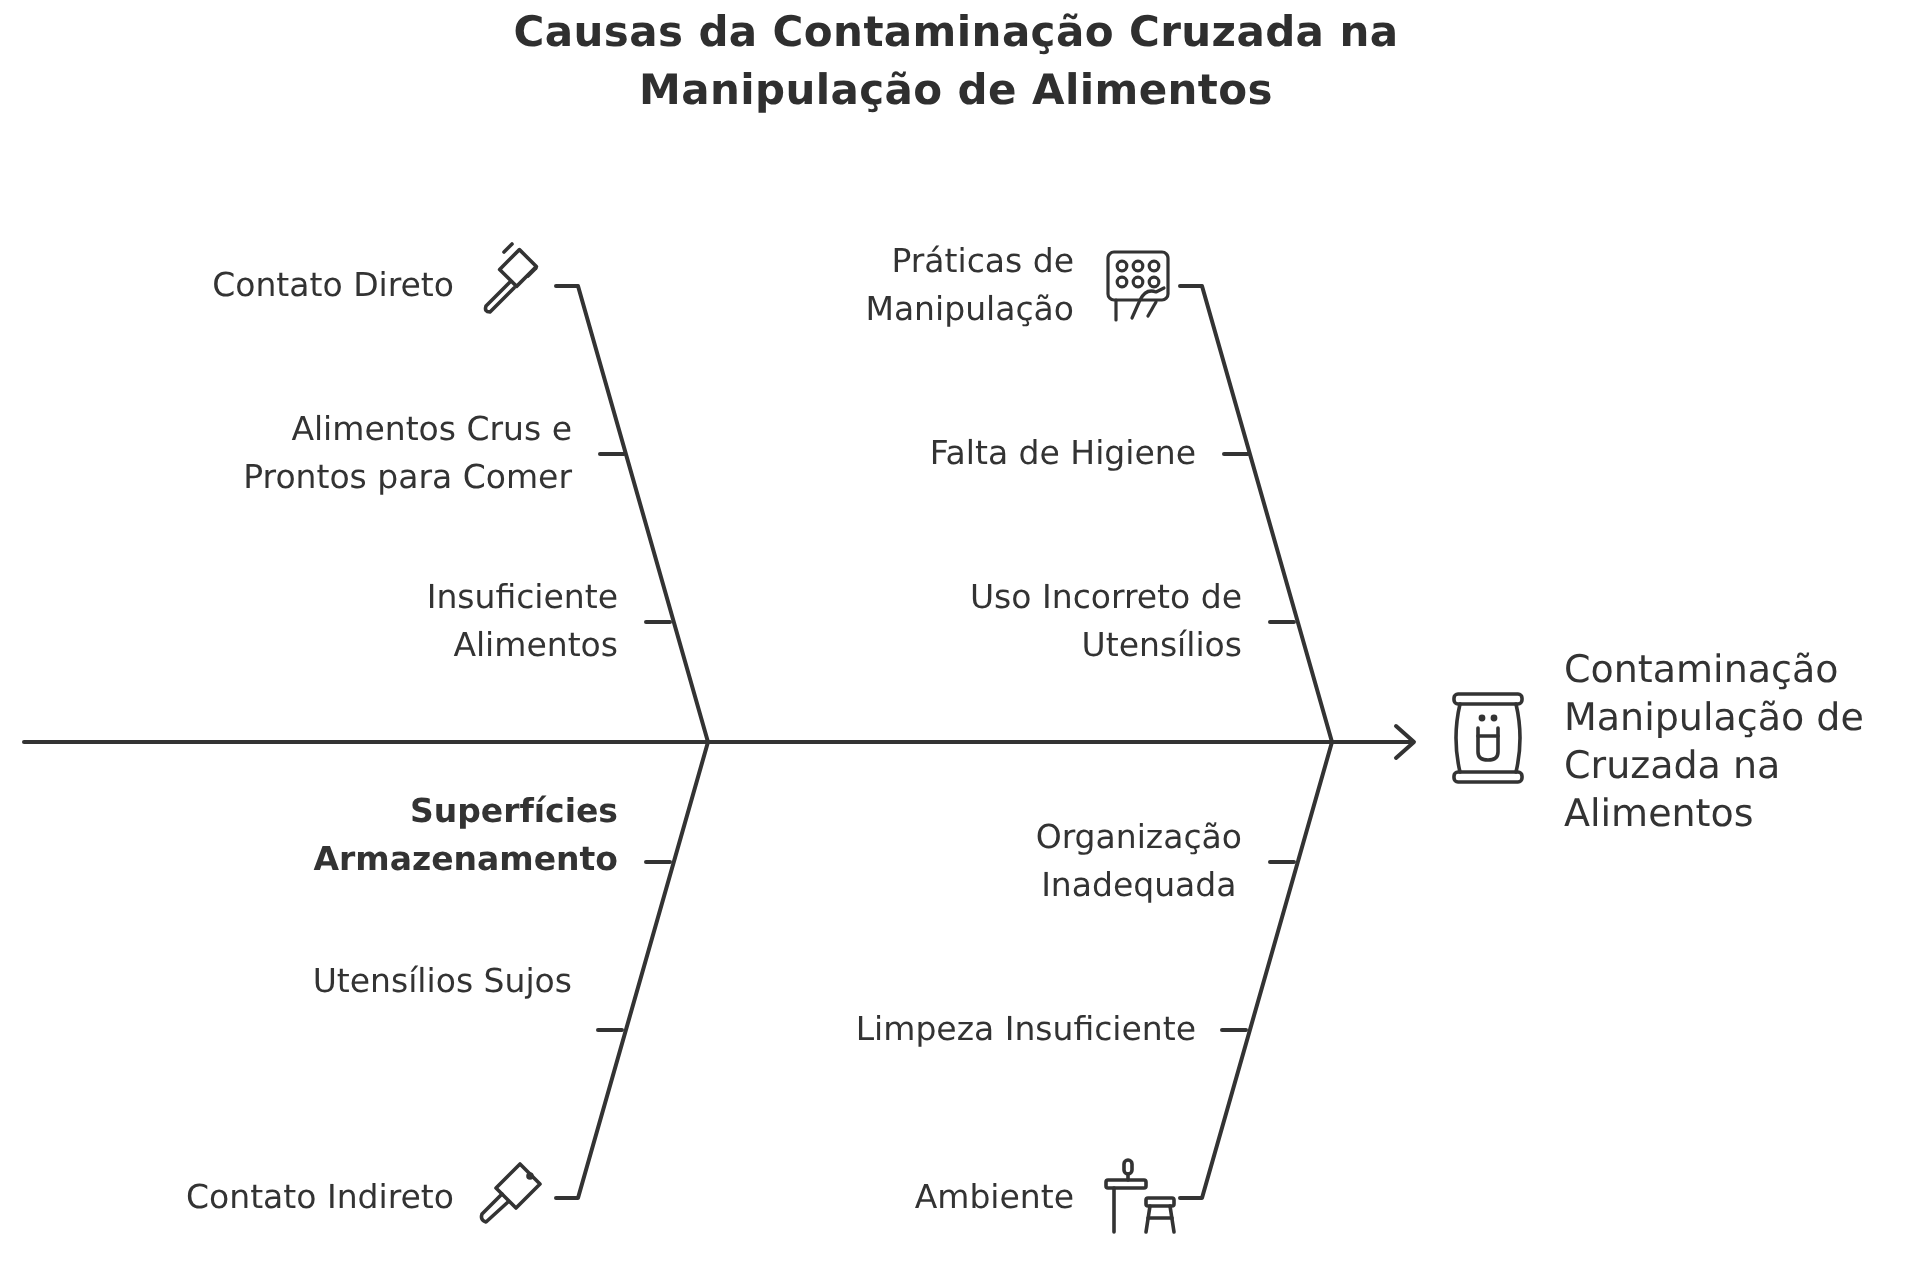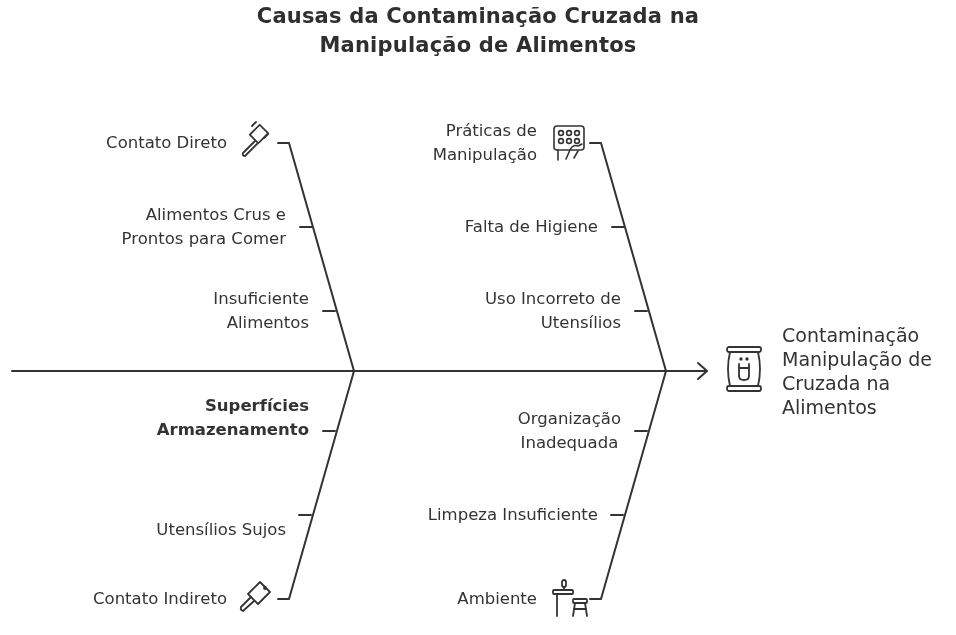--- a/index.html
+++ b/index.html
@@ -65,21 +65,21 @@
 </div>
 <div class="label right" style="right:647px; top:287px;">
   <span>Insuficiente</span>
   <span>Alimentos</span>
 </div>
 
 <div class="label right" style="right:647px; top:394px;font-weight:bold;">
   <span>Superfícies</span>
   <span>Armazenamento</span>
 </div>
-<div class="label right" style="right:670px; top:518px;margin-left:36px;">
+<div class="label right" style="right:670px; top:479px;margin-left:36px;">
   <span>Utensílios Sujos</span>
 </div>
 <div class="label right" style="right:729px; top:587px;text-align:center;">
   <span>Contato Indireto</span>
 </div>
 <div class="icon" style="left:238px; top:580px;">
   <svg width="40" height="36" viewBox="0 0 40 36">
     <g stroke="#333" stroke-width="1.8" fill="none" stroke-linejoin="round" stroke-linecap="round">
       <path d="M22 2 L32 12 L20 24 L10 14 Z"></path>
       <circle cx="27" cy="8" r="1"></circle>

